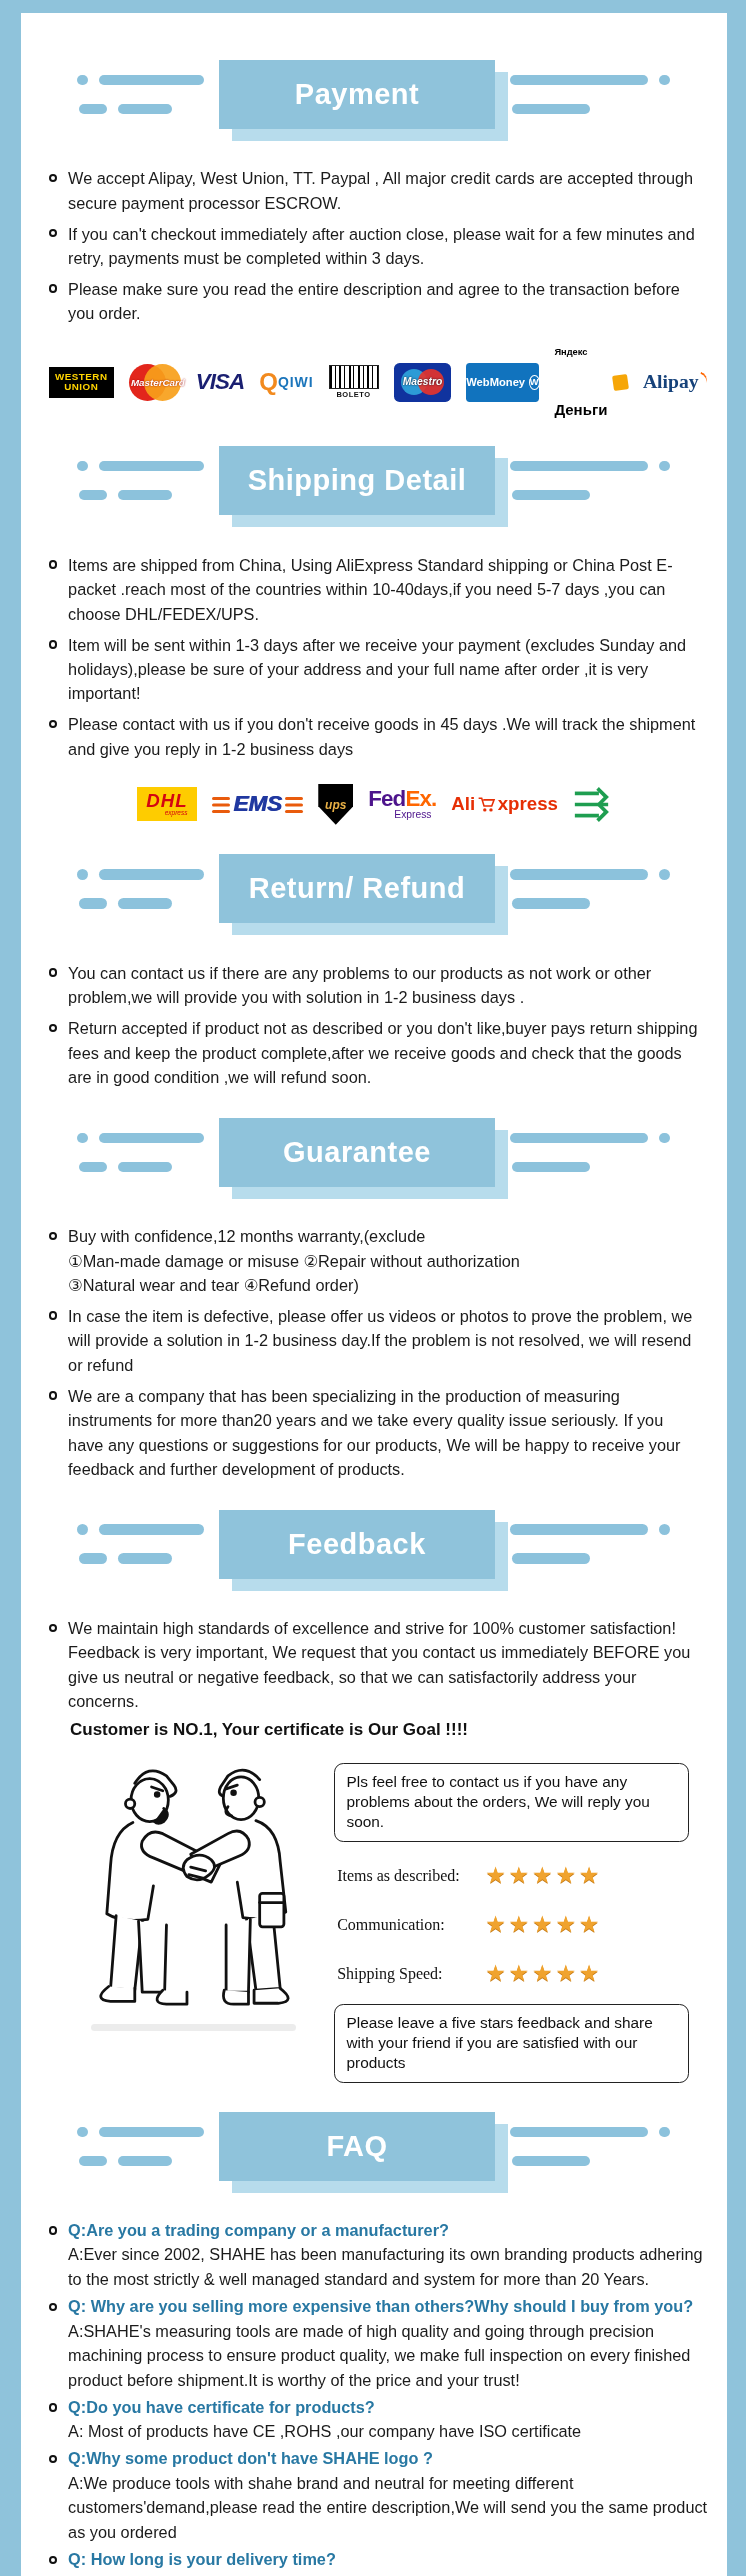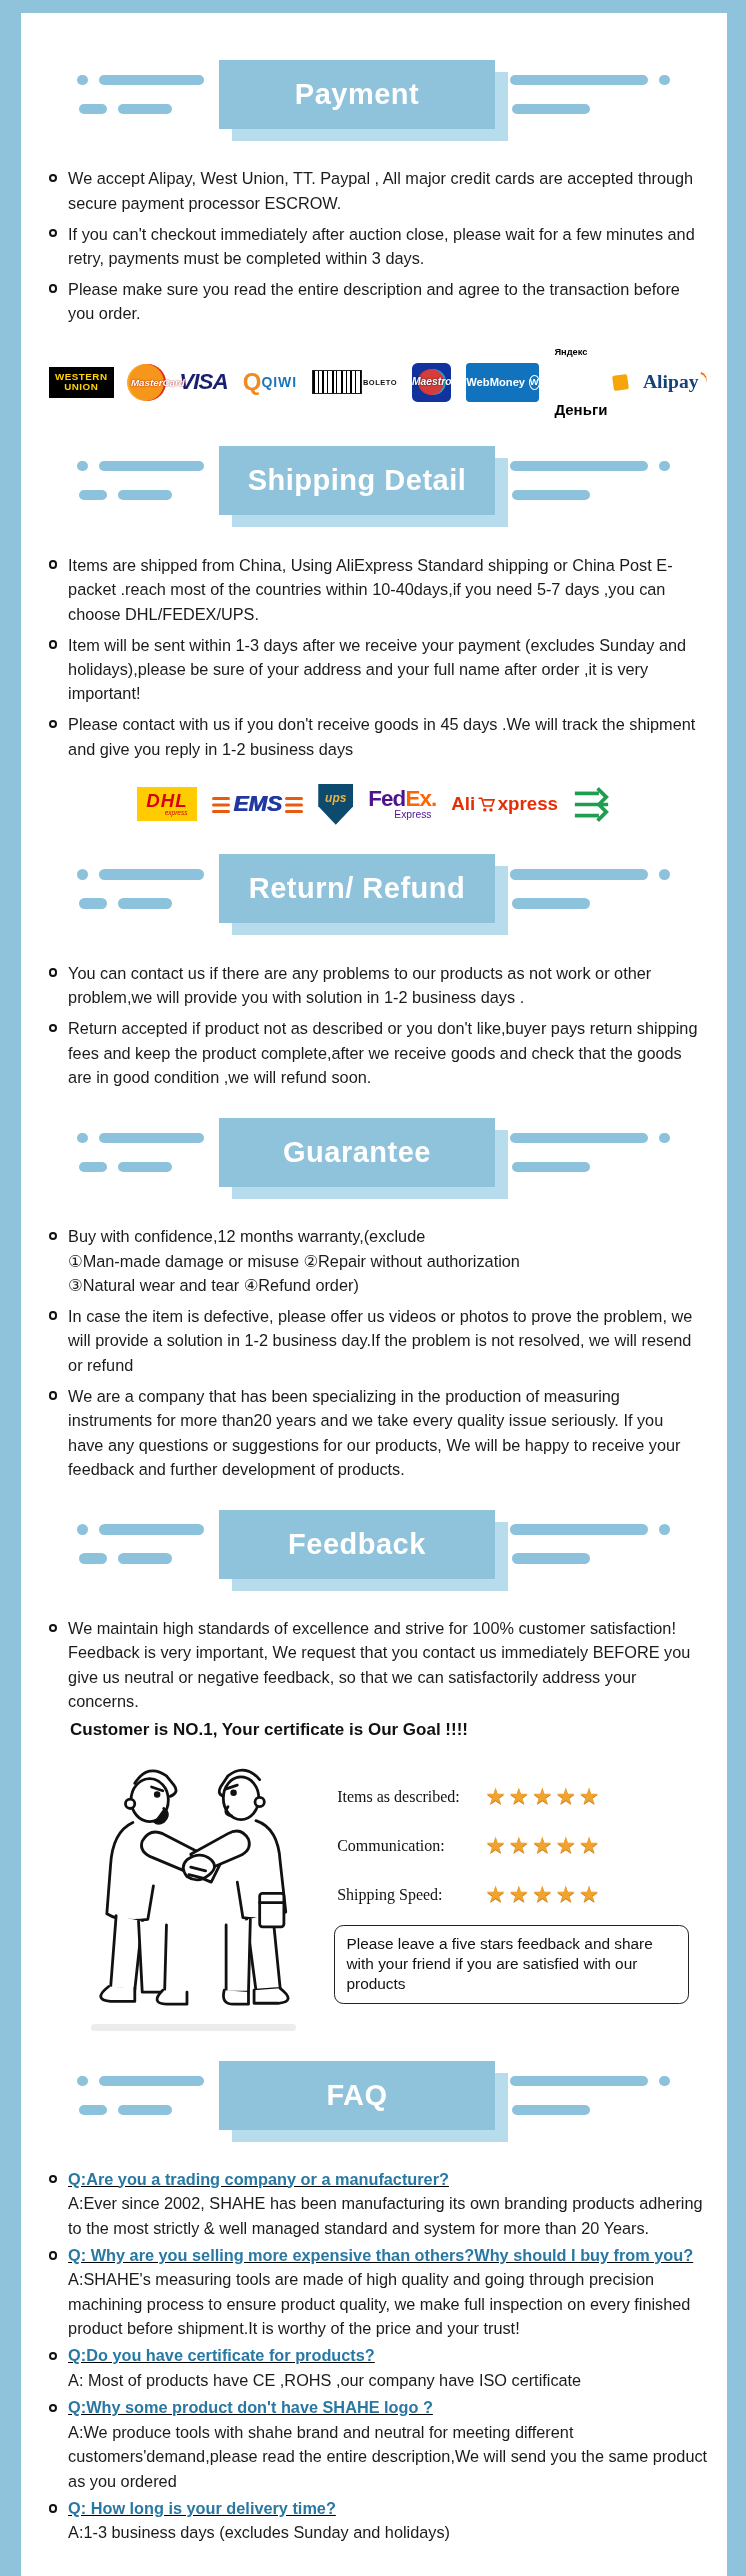--- a/index.html
+++ b/index.html
@@ -32,21 +32,21 @@
   .chip { display:flex; align-items:center; justify-content:center; }
   .wu { background:#000; color:#FFD400; font-weight:700; font-size:9.8px; line-height:1.1; padding:4.7px 6.5px; text-align:center; white-space:pre-line; letter-spacing:0.5px; }
   .mc { position:relative; width:58px; height:37px; }
   .mc-c { position:absolute; top:0; width:37px; height:37px; border-radius:50%; }
   .mc-red { left:0; background:#E2261C; }
   .mc-org { right:0; background:#F justo; background:#F79F1A; opacity:0.92; }
   .mc-label { position:absolute; top:13px; left:1.9px; width:40px; text-align:center; color:#fff; font-size:9.8px; font-style:italic; font-weight:700; text-shadow:0 0 1.9px #900; z-index:2; }
   .visa { color:#1A1F71; font-size:22.4px; font-weight:800; font-style:italic; letter-spacing:-0.9px; }
   .qiwi .q { color:#F28A1E; font-size:24px; font-weight:800; }
   .qiwi .qw { color:#1B75BB; font-size:14px; font-weight:800; letter-spacing:0.9px; }
-  .boleto { flex-direction:row; gap:0.9px; }
+  .boleto { flex-direction:column; gap:0.9px; }
   .barcode { width:50px; height:24px; background:repeating-linear-gradient(90deg,#000 0 1.9px,#fff 1.9px 4.7px,#000 4.7px 5.6px,#fff 5.6px 9.3px); border:0.9px solid #222; }
   .boleto-label { font-size:7.5px; font-weight:800; color:#111; letter-spacing:0.5px; }
   .maestro { position:relative; width:65px; height:39px; border-radius:5.6px; background:#10339E; overflow:hidden; }
   .ms-c { position:absolute; top:6.5px; width:26px; height:26px; border-radius:50%; }
   .ms-b { left:7.5px; background:#2C9BD6; }
   .ms-r { right:7.5px; background:#E8332A; opacity:0.9; }
   .ms-label { position:absolute; top:13px; width:100%; text-align:center; color:#fff; font-size:10.3px; font-style:italic; font-weight:700; z-index:2; text-shadow:0 0 1.9px #012; }
   .webmoney { width:73px; height:39px; border-radius:3.7px; background:#1173BE; color:#fff; font-size:11.2px; font-weight:700; gap:3.7px; }
   .wm-globe { display:inline-block; width:15px; height:15px; border-radius:50%; border:1.9px solid #fff; font-size:9.3px; line-height:12px; text-align:center; font-weight:800; }
   .yandex { flex-direction:row; gap:5.6px; }
@@ -57,21 +57,21 @@
   .alipay { color:#16427A; font-size:19.6px; font-weight:700; font-family:"Liberation Serif","DejaVu Serif",serif; position:relative; }
   .alipay .swoosh { position:absolute; right:-9.3px; top:1.9px; width:9.3px; height:9.3px; border-top:2.8px solid #F60; border-radius:0 9.3px 0 0; transform:rotate(20deg); }
 
   
   .dhl { background:#FECC00; padding:4.7px 9.3px; flex-direction:column; line-height:1; }
   .dhl-main { color:#D40511; font-size:18.7px; font-weight:800; font-style:italic; letter-spacing:0.9px; }
   .dhl-sub { color:#D40511; font-size:6.5px; font-style:italic; align-self:flex-end; }
   .ems { gap:2.8px; }
   .ems-label { color:#2038A0; font-size:22.4px; font-weight:800; font-style:italic; letter-spacing:0px; text-shadow:0.9px 0 #2038A0; }
   .ems-stripe { width:18.7px; height:3.7px; background:#E95B0C; border-radius:1.9px; box-shadow:0 6.5px 0 #E95B0C, 0 13px 0 #E95B0C; margin-top:-11.2px; }
-  .ups { width:35px; height:41px; background:#0c4a6e; clip-path:polygon(0 0,100% 0,100% 55%,50% 100%,0 55%); color:#E8B046; font-size:12px; font-weight:800; font-style:italic; padding-top:7px; align-items:flex-start; justify-content:center; }
+  .ups { width:35px; height:41px; background:#000000; clip-path:polygon(0 0,100% 0,100% 55%,50% 100%,0 55%); color:#E8B046; font-size:12px; font-weight:800; font-style:italic; padding-top:14px; align-items:flex-start; justify-content:center; }
   .fedex { flex-direction:column; align-items:flex-start; line-height:1; }
   .fedex-main { font-size:22.4px; font-weight:800; letter-spacing:-0.9px; }
   .fedex-fed { color:#4D148C; }
   .fedex-ex { color:#FF6600; }
   .fedex-sub { color:#4D148C; font-size:10.3px; margin-left:26px; }
   .alix { color:#E62E04; font-size:18.7px; font-weight:800; gap:1.9px; }
   .cart { width:18.7px; height:17px; }
   .chinapost { width:37px; height:37px; }
 
   
@@ -80,21 +80,21 @@
   .ground { width:205px; height:7.5px; background:#ECECEC; margin:-5.6px auto 0 auto; border-radius:3.7px; }
   .fb-right { flex:1; padding-top:7.5px; }
   .bubble { border:1.9px solid #222; border-radius:9.3px; padding:8.4px 12px; font-size:15.4px; line-height:1.3; color:#111; }
   .ratings { margin:22.4px 0 18.7px 3.7px; display:flex; flex-direction:column; gap:26px;font-family:Liberation Serif, serif; }
   .rating-row { display:flex; align-items:center; }
   .rating-label { width:148px; font-size:16px; color:#111; }
   .stars { color:#F0A32E; font-size:23px; letter-spacing:2.8px; line-height:1; text-shadow:0 0.9px 0 #C47A16; }
 
   
   .faq-list { width:663px; margin:0 auto; }
-  .faq-q { display:flex; gap:11.2px; margin-top:3.7px;text-decoration:underline; }
+  .faq-q { display:flex; gap:11.2px; margin-top:3.7px; }
   .faq-q .q-text { font-size:16.3px; line-height:1.45; font-weight:700; color:#2878A3; }
   .faq-a { margin-left:19.6px; font-size:16.3px; line-height:1.5; color:#1b1b1b; white-space:pre-line; margin-bottom:3.7px; }
 </style>
 </head>
 <body>
 
 <div class="page">
   <div class="inner">
 
     <div class="section">
@@ -405,20 +405,21 @@
 
             <g fill="#fff" stroke="#111" stroke-width="3" stroke-linecap="round" stroke-linejooin="round">
               <path d="M118,112 q14,-10 26,0 q8,8 -2,16 q-12,10 -24,2 q-8,-10 0,-18z"></path>
               <path d="M122,120 l16,4" fill="none"></path>
               <path d="M120,128 l16,4" fill="none"></path>
             </g>
           </svg>
           <div class="ground"></div>
         </div>
         <div class="fb-right">
+          <div class="bubble"><span>Pls feel free to contact us if you have any problems about the orders, We  will reply you soon.</span></div>
           <div class="ratings">
             <div class="rating-row">
               <span class="rating-label">Items as described:</span>
               <span class="stars">★★★★★</span>
             </div>
             <div class="rating-row">
               <span class="rating-label">Communication:</span>
               <span class="stars">★★★★★</span>
             </div>
             <div class="rating-row">

